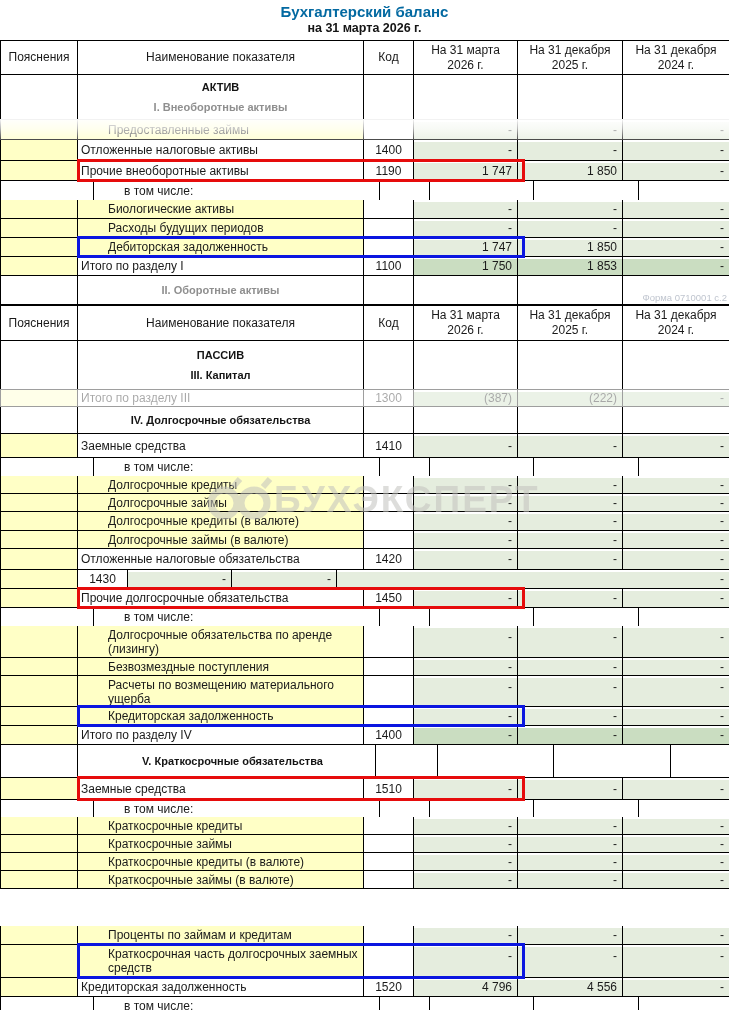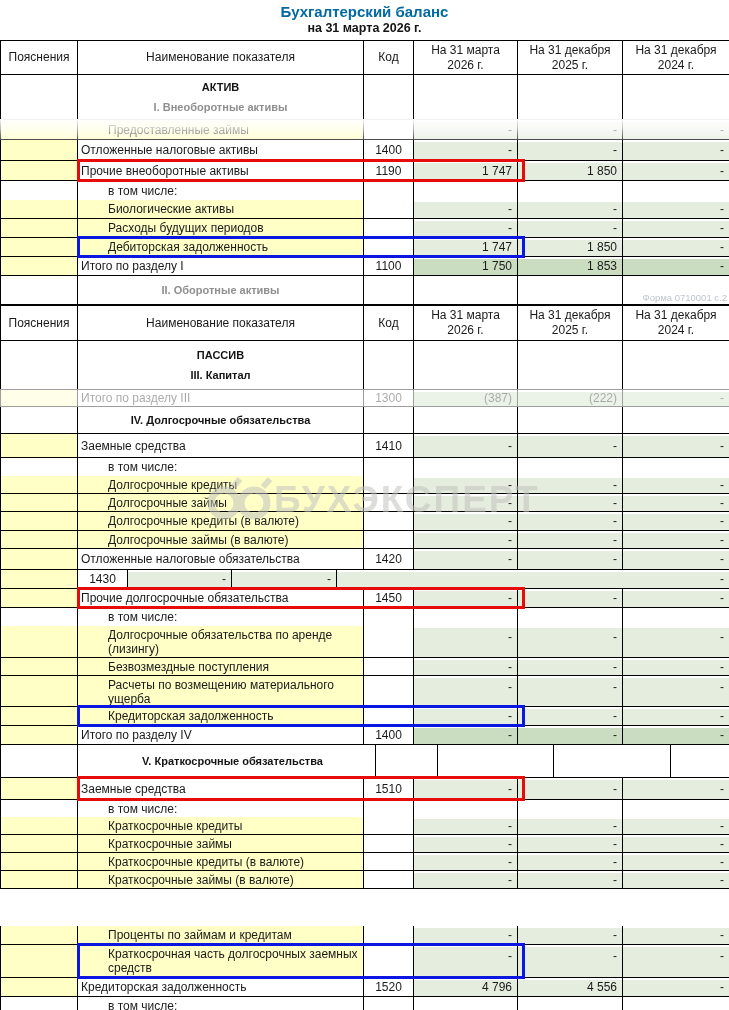--- a/index.html
+++ b/index.html
@@ -7,21 +7,21 @@
   .page{position:relative;width:729px;height:1010px;overflow:hidden;background:#fff;}
 
   .titleblock{height:40px;box-sizing:border-box;padding-top:3px;text-align:center;}
   .title{font-size:15px;font-weight:bold;color:#0369a1;line-height:18px;}
   .subtitle{font-size:12.5px;font-weight:bold;color:#141414;line-height:15px;}
 
   .tbl{width:729px;}
   .row{display:flex;box-sizing:border-box;position:relative;background:#fff;
        border-bottom:1px solid #000;border-left:1px solid #000;}
   .row.bt{border-top:1px solid #000;}
-  .row.nob{border-bottom:none;}
+  .row.nob{border-bottom:none;padding-left:16px;}
   .c{box-sizing:border-box;border-right:1px solid #000;display:flex;align-items:center;
      overflow:hidden;font-size:12px;color:#1a1a1a;}
   .c1{width:77px;}
   .c2{width:286px;padding:0 3px;line-height:14px;}
   .c3{width:50px;justify-content:center;}
   .c4{width:104px;}
   .c5{width:105px;}
   .c6{flex:1;border-right:none;}
   .hc{justify-content:center;align-items:center;text-align:center;
       white-space:pre-line;line-height:15px;padding:0 2px;}

